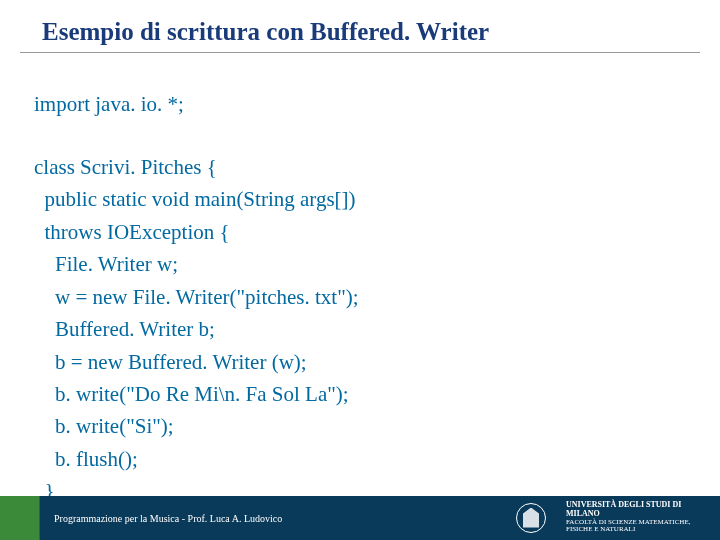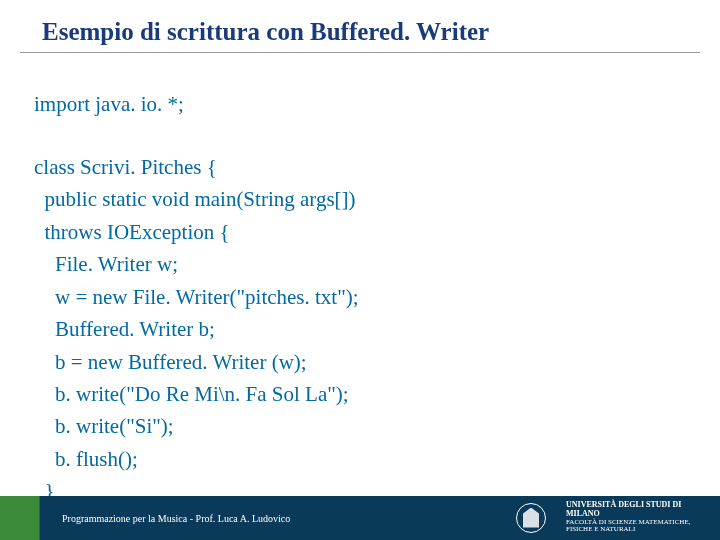--- a/index.html
+++ b/index.html
@@ -42,21 +42,21 @@
   .footer-accent {
     width: 40px;
     height: 44px;
     background: #3a8a3a;
     border-right: 1px solid #2a6a2a;
   }
   .footer-text {
     color: #fff;
     font-size: 10px;
     line-height: 1.3;
-    padding-left: 22px;
+    padding-left: 14px;
   }
   .footer-logo {
     position: absolute;
     right: 14px;
     bottom: 6px;
     display: flex;
     align-items: center;
     gap: 20px;
   }
   .footer-logo-mark {

